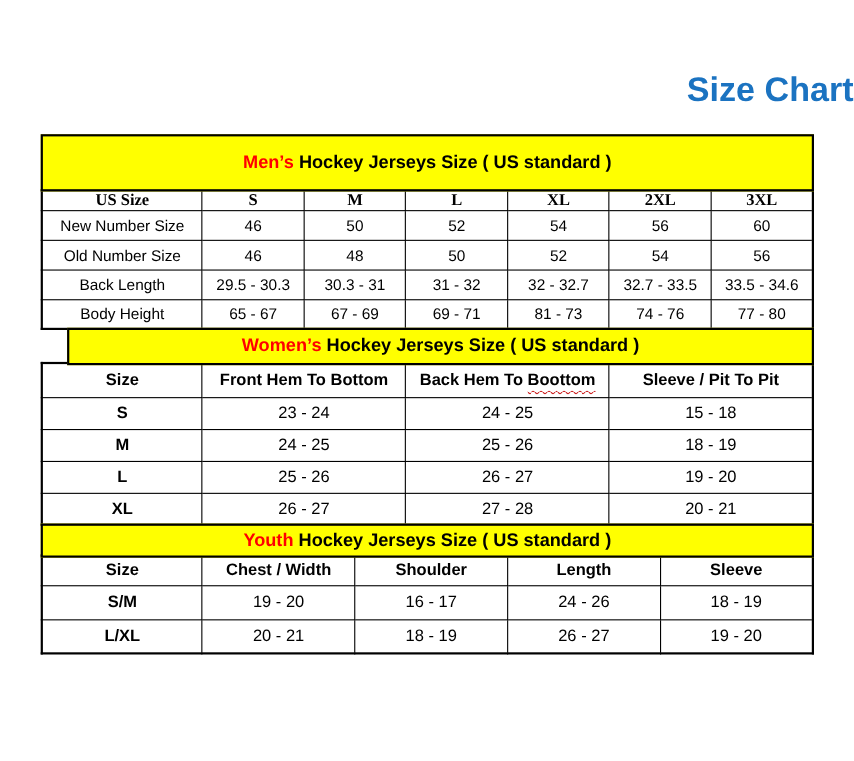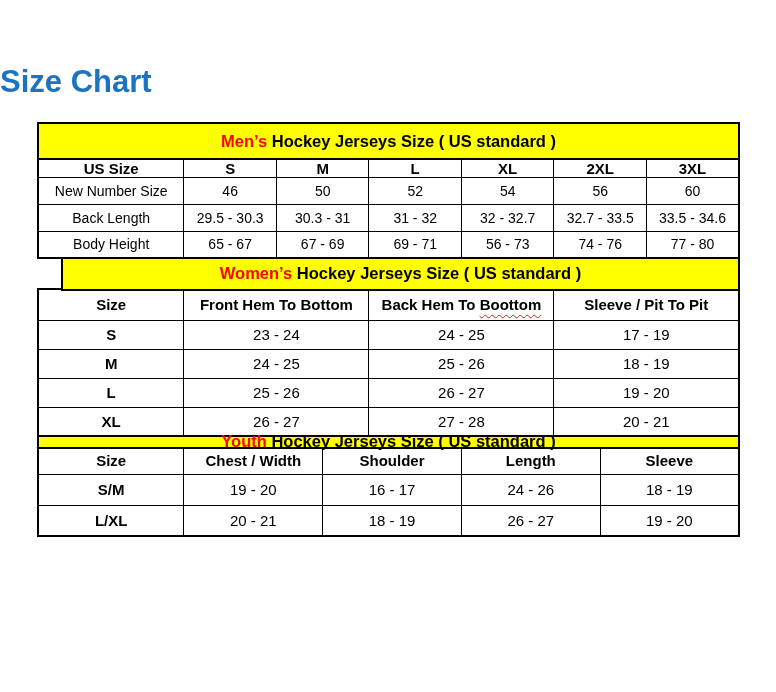--- a/index.html
+++ b/index.html
@@ -1,48 +1,48 @@
 <!DOCTYPE html>
 <html><head>
 <meta charset="utf-8">
 <style>
   html,body{margin:0;padding:0;}
   body{
     width:776px;height:692px;background:#ffffff;position:relative;overflow:hidden;
     font-family:"Liberation Sans",sans-serif;color:#000;
   }
   .page-title{
-    position:absolute;top:64px;left:0;width:776px;text-align:left;
+    position:absolute;top:64px;left:0;width:776px;text-align:right;
     font-size:31px;font-weight:bold;color:#1b73c1;letter-spacing:0px;
   }
   .chart-wrap{position:absolute;left:37px;top:122px;width:703px;}
   .chart-wrap > * + *{margin-top:-2.5px;}
   .banner{
     box-sizing:border-box;border:2.5px solid #000;background:#ffff00;
     display:flex;align-items:center;justify-content:center;
     font-weight:bold;font-size:16.5px;position:relative;z-index:2;
   }
   .banner span{white-space:pre;}
   .banner .hl{color:#ff0000;}
-  .b-mens{height:38px;}
+  .b-mens{height:52px;}
   .b-womens{height:34px;margin-left:24px;}
-  .b-youth{height:14px;}
+  .b-youth{height:31px;}
   table{
     width:100%;border-collapse:collapse;table-layout:fixed;
     border:2.5px solid #000;background:#fff;
   }
   th,td{
     border:1.5px solid #000;text-align:center;vertical-align:middle;
     padding:0;white-space:nowrap;overflow:hidden;
   }
   th{font-weight:bold;font-size:15px;}
   td{font-weight:normal;font-size:15px;}
   .t-mens td{font-size:14px;}
   .t-mens th:first-child,.t-womens th:first-child,.t-youth th:first-child{width:20.6%;}
-  .t-mens thead tr{height:16px;}
+  .t-mens thead tr{height:16px;font-family:Liberation Serif, serif;}
   .t-mens tbody tr{height:27px;}
   .t-womens thead tr{height:31px;}
   .t-womens tbody tr{height:29px;}
   .t-youth thead tr{height:27px;}
   .t-youth tbody tr{height:31px;}
   .t-womens td:first-child,.t-youth td:first-child{font-weight:bold;}
   .wavy{
     text-decoration:underline;text-decoration-style:wavy;
     text-decoration-color:#cc2222;text-decoration-thickness:1px;
     text-underline-offset:4px;
@@ -75,34 +75,43 @@
         <tr>
           <td>New Number Size</td>
           <td>46</td>
           <td>50</td>
           <td>52</td>
           <td>54</td>
           <td>56</td>
           <td>60</td>
         </tr>
         <tr>
+          <td>Old Number Size</td>
+          <td>46</td>
+          <td>48</td>
+          <td>50</td>
+          <td>52</td>
+          <td>54</td>
+          <td>56</td>
+        </tr>
+        <tr>
           <td>Back Length</td>
           <td>29.5 - 30.3</td>
           <td>30.3 - 31</td>
           <td>31 - 32</td>
           <td>32 - 32.7</td>
           <td>32.7 - 33.5</td>
           <td>33.5 - 34.6</td>
         </tr>
         <tr>
           <td>Body Height</td>
           <td>65 - 67</td>
           <td>67 - 69</td>
           <td>69 - 71</td>
-          <td>56 - 73</td>
+          <td>81 - 73</td>
           <td>74 - 76</td>
           <td>77 - 80</td>
         </tr>
       </tbody>
     </table>
 
   <div class="banner b-womens">
       <span class="hl">Women’s</span>
       <span class="rest"> Hockey Jerseys Size ( US standard )</span>
     </div>
@@ -113,21 +122,21 @@
           <th>Front Hem To Bottom</th>
           <th>Back Hem To <span class="wavy">Boottom</span></th>
           <th>Sleeve / Pit To Pit</th>
         </tr>
       </thead>
       <tbody>
         <tr>
           <td>S</td>
           <td>23 - 24</td>
           <td>24 - 25</td>
-          <td>17 - 19</td>
+          <td>15 - 18</td>
         </tr>
         <tr>
           <td>M</td>
           <td>24 - 25</td>
           <td>25 - 26</td>
           <td>18 - 19</td>
         </tr>
         <tr>
           <td>L</td>
           <td>25 - 26</td>

